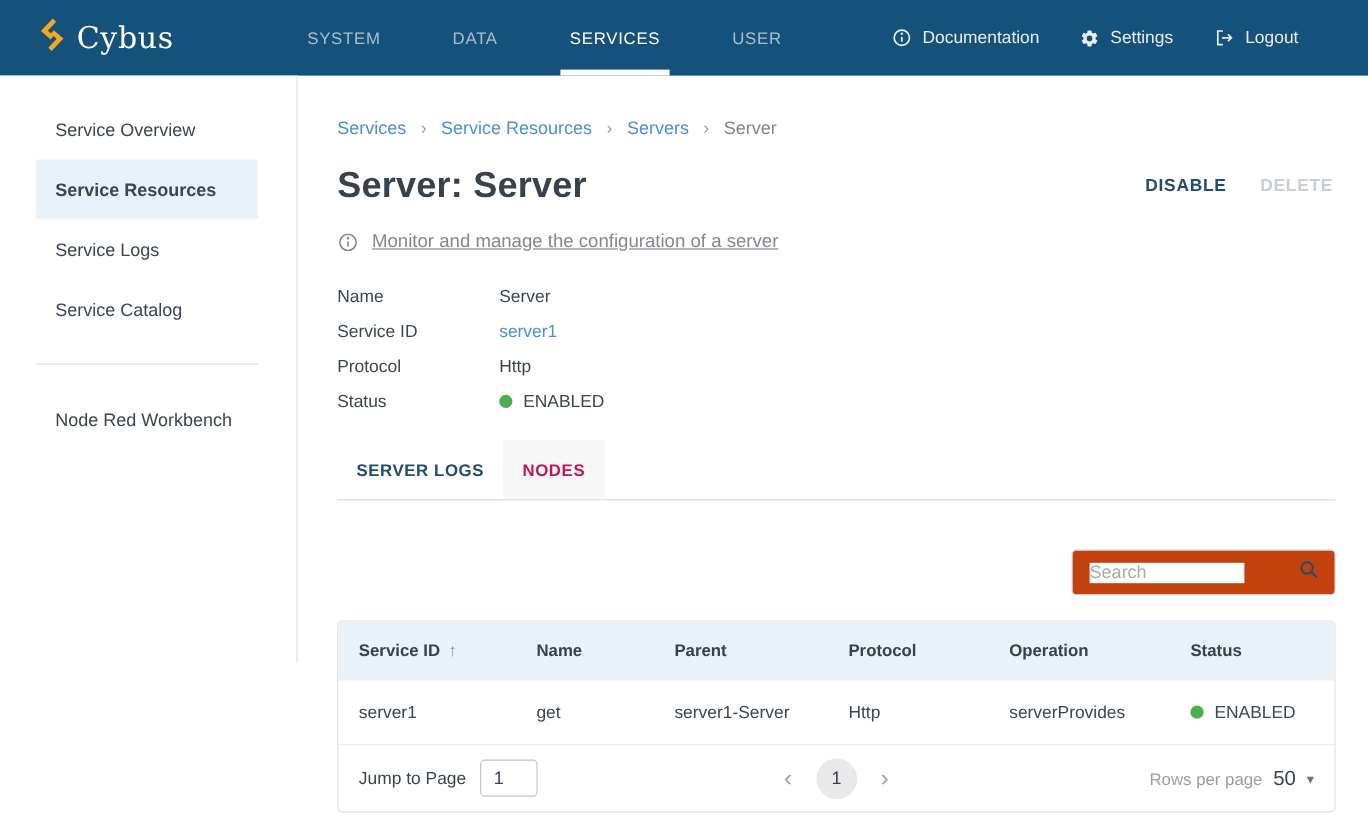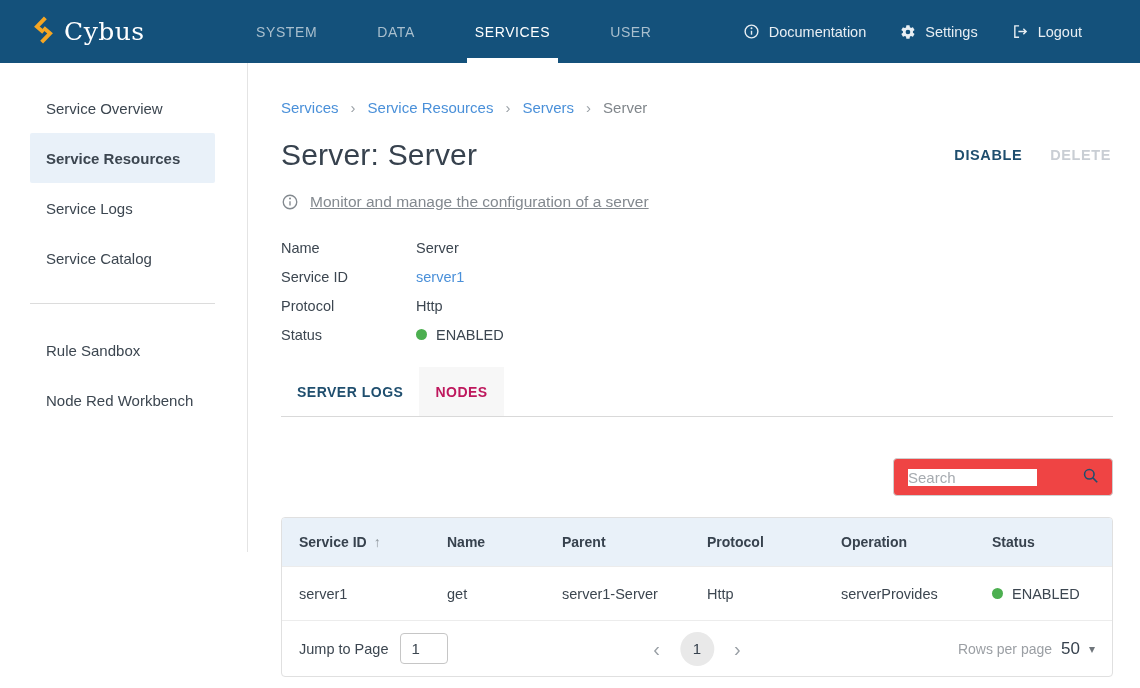--- a/index.html
+++ b/index.html
@@ -33,21 +33,21 @@
 
   
   .content { flex: 1; padding: 0 27px 0 33px; }
 
   .breadcrumb { margin-top: 36px; font-size: 15px; display: flex; align-items: center; gap: 12px; }
   .breadcrumb a { color: #4A90D9; text-decoration: none; cursor: pointer; }
   .crumb-sep { color: #9AA0A6; font-size: 15px; }
   .crumb-current { color: #80868B; }
 
   .title-row { margin-top: 22px; display: flex; align-items: center; }
-  .page-title { font-size: 30px; font-weight: 400; color: #37424E; letter-spacing: 0.2px; }
+  .page-title { font-size: 30px; font-weight: 700; color: #37424E; letter-spacing: 0.2px; }
   .title-actions { margin-left: auto; display: flex; gap: 24px; align-items: center; }
   .text-btn { background: none; border: none; font-family: inherit; font-size: 14.5px; font-weight: bold;
               letter-spacing: 0.6px; cursor: pointer; padding: 4px 2px; }
   .text-btn.primary { color: #1F4E6E; }
   .text-btn.disabled { color: #C9CED4; cursor: default; }
 
   .description { margin-top: 21px; display: flex; align-items: center; gap: 11px; color: #83898F; font-size: 15.5px; text-decoration: underline; }
 
   .details { margin-top: 22px; }
   .detail-row { display: flex; align-items: center; height: 29px; font-size: 14.5px; }
@@ -58,21 +58,21 @@
   .dot { width: 11px; height: 11px; border-radius: 50%; background: #4CAF50; }
 
   .tabs-row { margin-top: 18px; display: flex; border-bottom: 1px solid #D9D9D9; }
   .tab { height: 49px; display: flex; align-items: center; padding: 0 16px; font-size: 14px; font-weight: bold;
          letter-spacing: 0.5px; cursor: pointer; }
   .tab.inactive { color: #1F4E6E; }
   .tab.selected { color: #be185d; background: #F7F7F7; }
 
   .search-row { margin-top: 41px; display: flex; justify-content: flex-end; }
   .search-box { width: 220px; height: 38px; border: 1px solid #CFCFCF; border-radius: 4px; display: flex;
-                align-items: center; padding: 0 12px 0 14px; background: #ef4444; gap: 44px; }
+                align-items: center; padding: 0 12px 0 14px; background: #c2410c; gap: 44px; }
   .search-box input { border: none; outline: none; flex: 1; font-family: inherit; font-size: 15px; color: #3C4650; min-width: 0; }
   .search-box input::placeholder { color: #A6ABB0; }
   .search-box svg { flex-shrink: 0; color: #1F4E6E; cursor: pointer; }
 
   
   .table-card { margin-top: 21px; border: 1px solid #E0E0E0; border-radius: 4px; overflow: hidden; }
   .tgrid { display: grid; grid-template-columns: 148px 115px 145px 134px 151px 1fr; align-items: center; }
   .thead { background: #E9F1F9; height: 48px; }
   .th { font-size: 14px; font-weight: bold; color: #37424E; padding-left: 17px; display: flex; align-items: center; gap: 7px; cursor: pointer; }
   .sort-arrow { color: #8E959B; font-size: 14px; }
@@ -163,23 +163,20 @@
         <span>Service Resources</span>
       </div>
     <div class="side-item">
         <span>Service Logs</span>
       </div>
     <div class="side-item">
         <span>Service Catalog</span>
       </div>
     <hr class="sidebar-divider">
     <div class="side-item">
-        <span>Rule Sandbox</span>
-      </div>
-    <div class="side-item">
         <span>Node Red Workbench</span>
       </div>
   </aside>
 
   <main class="content">
 
     <nav class="breadcrumb">
       <a>Services</a>
       <span class="crumb-sep">›</span>
       <a>Service Resources</a>

